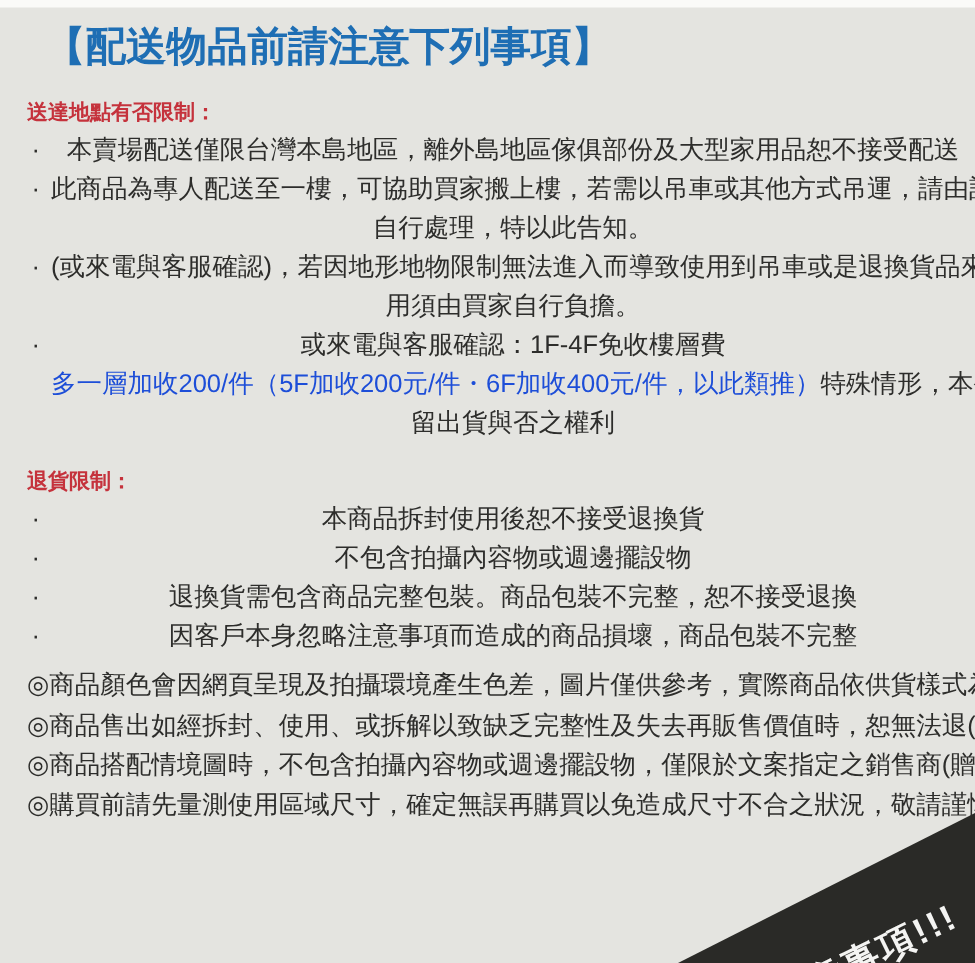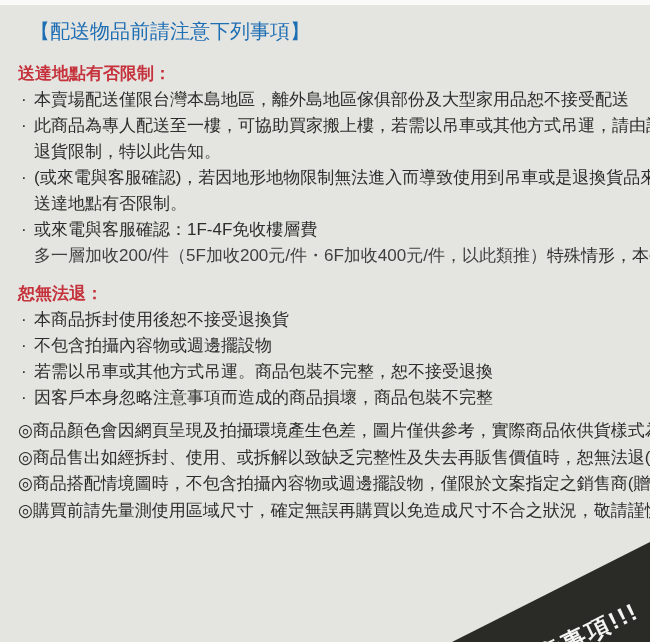--- a/index.html
+++ b/index.html
@@ -7,32 +7,32 @@
     position:relative;
     width:650px;height:642px;
     background:#e4e4e0;
     overflow:hidden;
     font-family:"Liberation Sans","DejaVu Sans",sans-serif;
     color:#2d2d2b;
   }
   .edge-top{position:absolute;top:0;left:0;right:0;height:5px;background:#fafaf8;}
   .content{position:absolute;top:5px;left:0;right:0;}
   .title{
-    color:#1e6eb4;font-weight:normal;font-size:20px;line-height:34px;
+    color:#1e6eb4;font-weight:bold;font-size:27px;line-height:34px;
     margin:9px 12px 13px 30px;
   }
   .sec-heading{
-    color:#c5323c;font-weight:bold;font-size:17px;line-height:26px;
+    color:#c5323c;font-weight:bold;font-size:14px;line-height:26px;
     margin-left:18px;
   }
   .item{display:flex;margin-left:21px;font-size:17px;line-height:26px;}
   .marker{width:13px;flex:none;}
-  .lines{flex:1;min-width:0;}
+  .lines{flex:1;min-width:0;text-align:center;}
   .line{white-space:nowrap;}
-  .red{color:#404040;}
+  .red{color:#1d4ed8;}
   .returns-block{margin-top:12px;}
   .notes-block{margin-top:7px;}
   .note{display:flex;margin-left:18px;font-size:17px;line-height:26.5px;white-space:nowrap;}
   .note .nmarker{flex:none;}
   .ribbon{
     position:absolute;right:0;bottom:0;width:198px;height:100px;
     background:#2a2a27;
     clip-path:polygon(100% 0,100% 100%,0 100%);
   }
   .ribbon-label{
@@ -58,62 +58,63 @@
         <span class="marker">·</span>
         <div class="lines">
           <div class="line">本賣場配送僅限台灣本島地區，離外島地區傢俱部份及大型家用品恕不接受配送</div>
         </div>
       </div>
 
       <div class="item">
         <span class="marker">·</span>
         <div class="lines">
           <div class="line">此商品為專人配送至一樓，可協助買家搬上樓，若需以吊車或其他方式吊運，請由訂購人</div>
-          <div class="line">退貨限制，特以此告知。</div>
+          <div class="line">自行處理，特以此告知。</div>
         </div>
       </div>
 
       <div class="item">
         <span class="marker">·</span>
         <div class="lines">
           <div class="line">(或來電與客服確認)，若因地形地物限制無法進入而導致使用到吊車或是退換貨品來回費</div>
-          <div class="line">送達地點有否限制。</div>
+          <div class="line">用須由買家自行負擔。</div>
         </div>
       </div>
 
       <div class="item">
         <span class="marker">·</span>
         <div class="lines">
           <div class="line">或來電與客服確認：1F-4F免收樓層費</div>
           <div class="line">
             <span class="red">多一層加收200/件（5F加收200元/件・6F加收400元/件，以此類推）</span><span>特殊情形，本公司保</span>
           </div>
+          <div class="line">留出貨與否之權利</div>
         </div>
       </div>
     </div>
 
     <div class="returns-block">
-      <div class="sec-heading">恕無法退：</div>
+      <div class="sec-heading">退貨限制：</div>
 
       <div class="item">
         <span class="marker">·</span>
         <div class="lines">
             <div class="line">本商品拆封使用後恕不接受退換貨</div>
           </div>
       </div>
       <div class="item">
         <span class="marker">·</span>
         <div class="lines">
             <div class="line">不包含拍攝內容物或週邊擺設物</div>
           </div>
       </div>
       <div class="item">
         <span class="marker">·</span>
         <div class="lines">
-            <div class="line">若需以吊車或其他方式吊運。商品包裝不完整，恕不接受退換</div>
+            <div class="line">退換貨需包含商品完整包裝。商品包裝不完整，恕不接受退換</div>
           </div>
       </div>
       <div class="item">
         <span class="marker">·</span>
         <div class="lines">
             <div class="line">因客戶本身忽略注意事項而造成的商品損壞，商品包裝不完整</div>
           </div>
       </div>
     </div>
 

